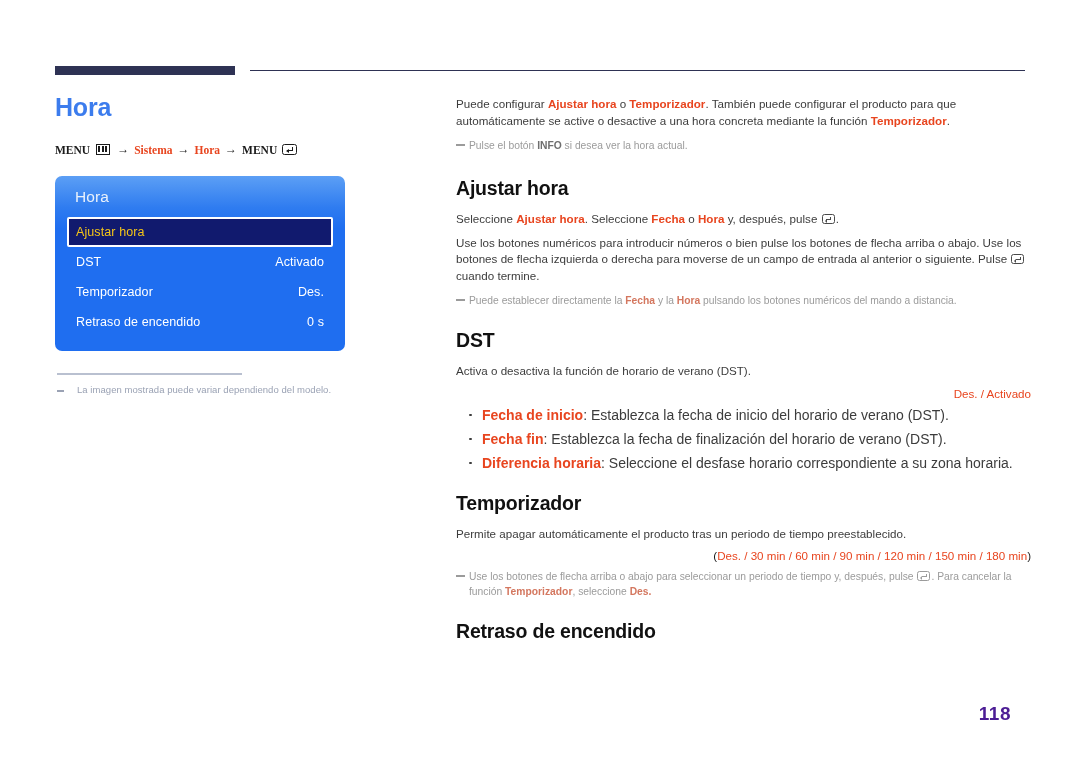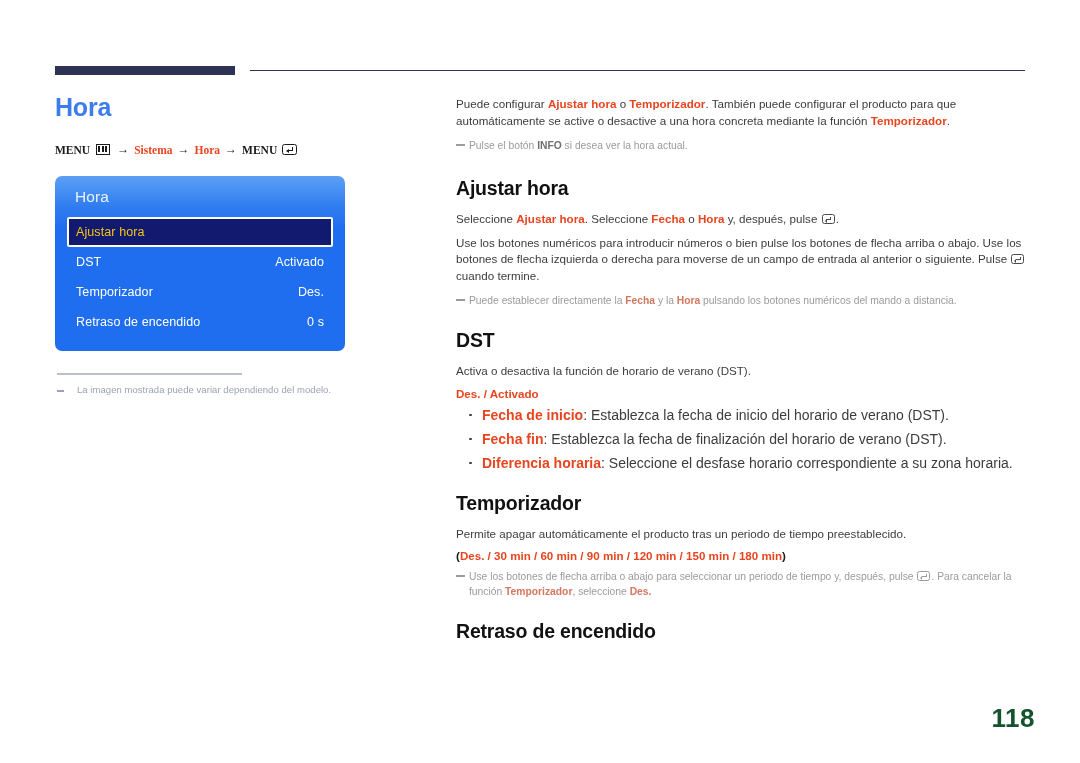--- a/index.html
+++ b/index.html
@@ -227,23 +227,24 @@
     font-size: 19.5px;
     font-weight: bold;
     color: #111111;
     letter-spacing: -0.2px;
     margin: 21px 0 11px 0;
   }
   h2.sec.first { margin-top: 24px; }
 
   .redline {
     font-size: 11.6px;
-    font-weight: bold;
+    font-weight: normal;
     color: #e8451f;
     margin-bottom: 7px;
+    text-align: right;
   }
   .redline .blkpar { color: #1b1b1b; }
 
   ul.bullets { list-style: none; margin: 0 0 6px 0; padding: 0; }
   ul.bullets li {
     font-size: 14px;
     line-height: 16px;
     color: #3c3c3c;
     padding-left: 26px;
     position: relative;
@@ -291,25 +292,25 @@
     border-bottom: 2.1px solid transparent;
     border-right: 2.8px solid #4a4a4a;
   }
   .inline-enter.grey { border-color: #9b9b9b; }
   .inline-enter.grey:before { border-right-color: #9b9b9b; border-bottom-color: #9b9b9b; }
   .inline-enter.grey:after { border-right-color: #9b9b9b; }
 
   
   .page-number {
     position: absolute;
-    right: 45px;
+    right: 69px;
     top: 703px;
-    font-size: 26px;
+    font-size: 19px;
     font-weight: bold;
-    color: #14532d;
+    color: #4c1d95;
     letter-spacing: 0.5px;
   }
 </style>
 </head>
 <body>
 
 <div class="page">
 
   <div class="top-rule">
     <div class="thick"></div>

